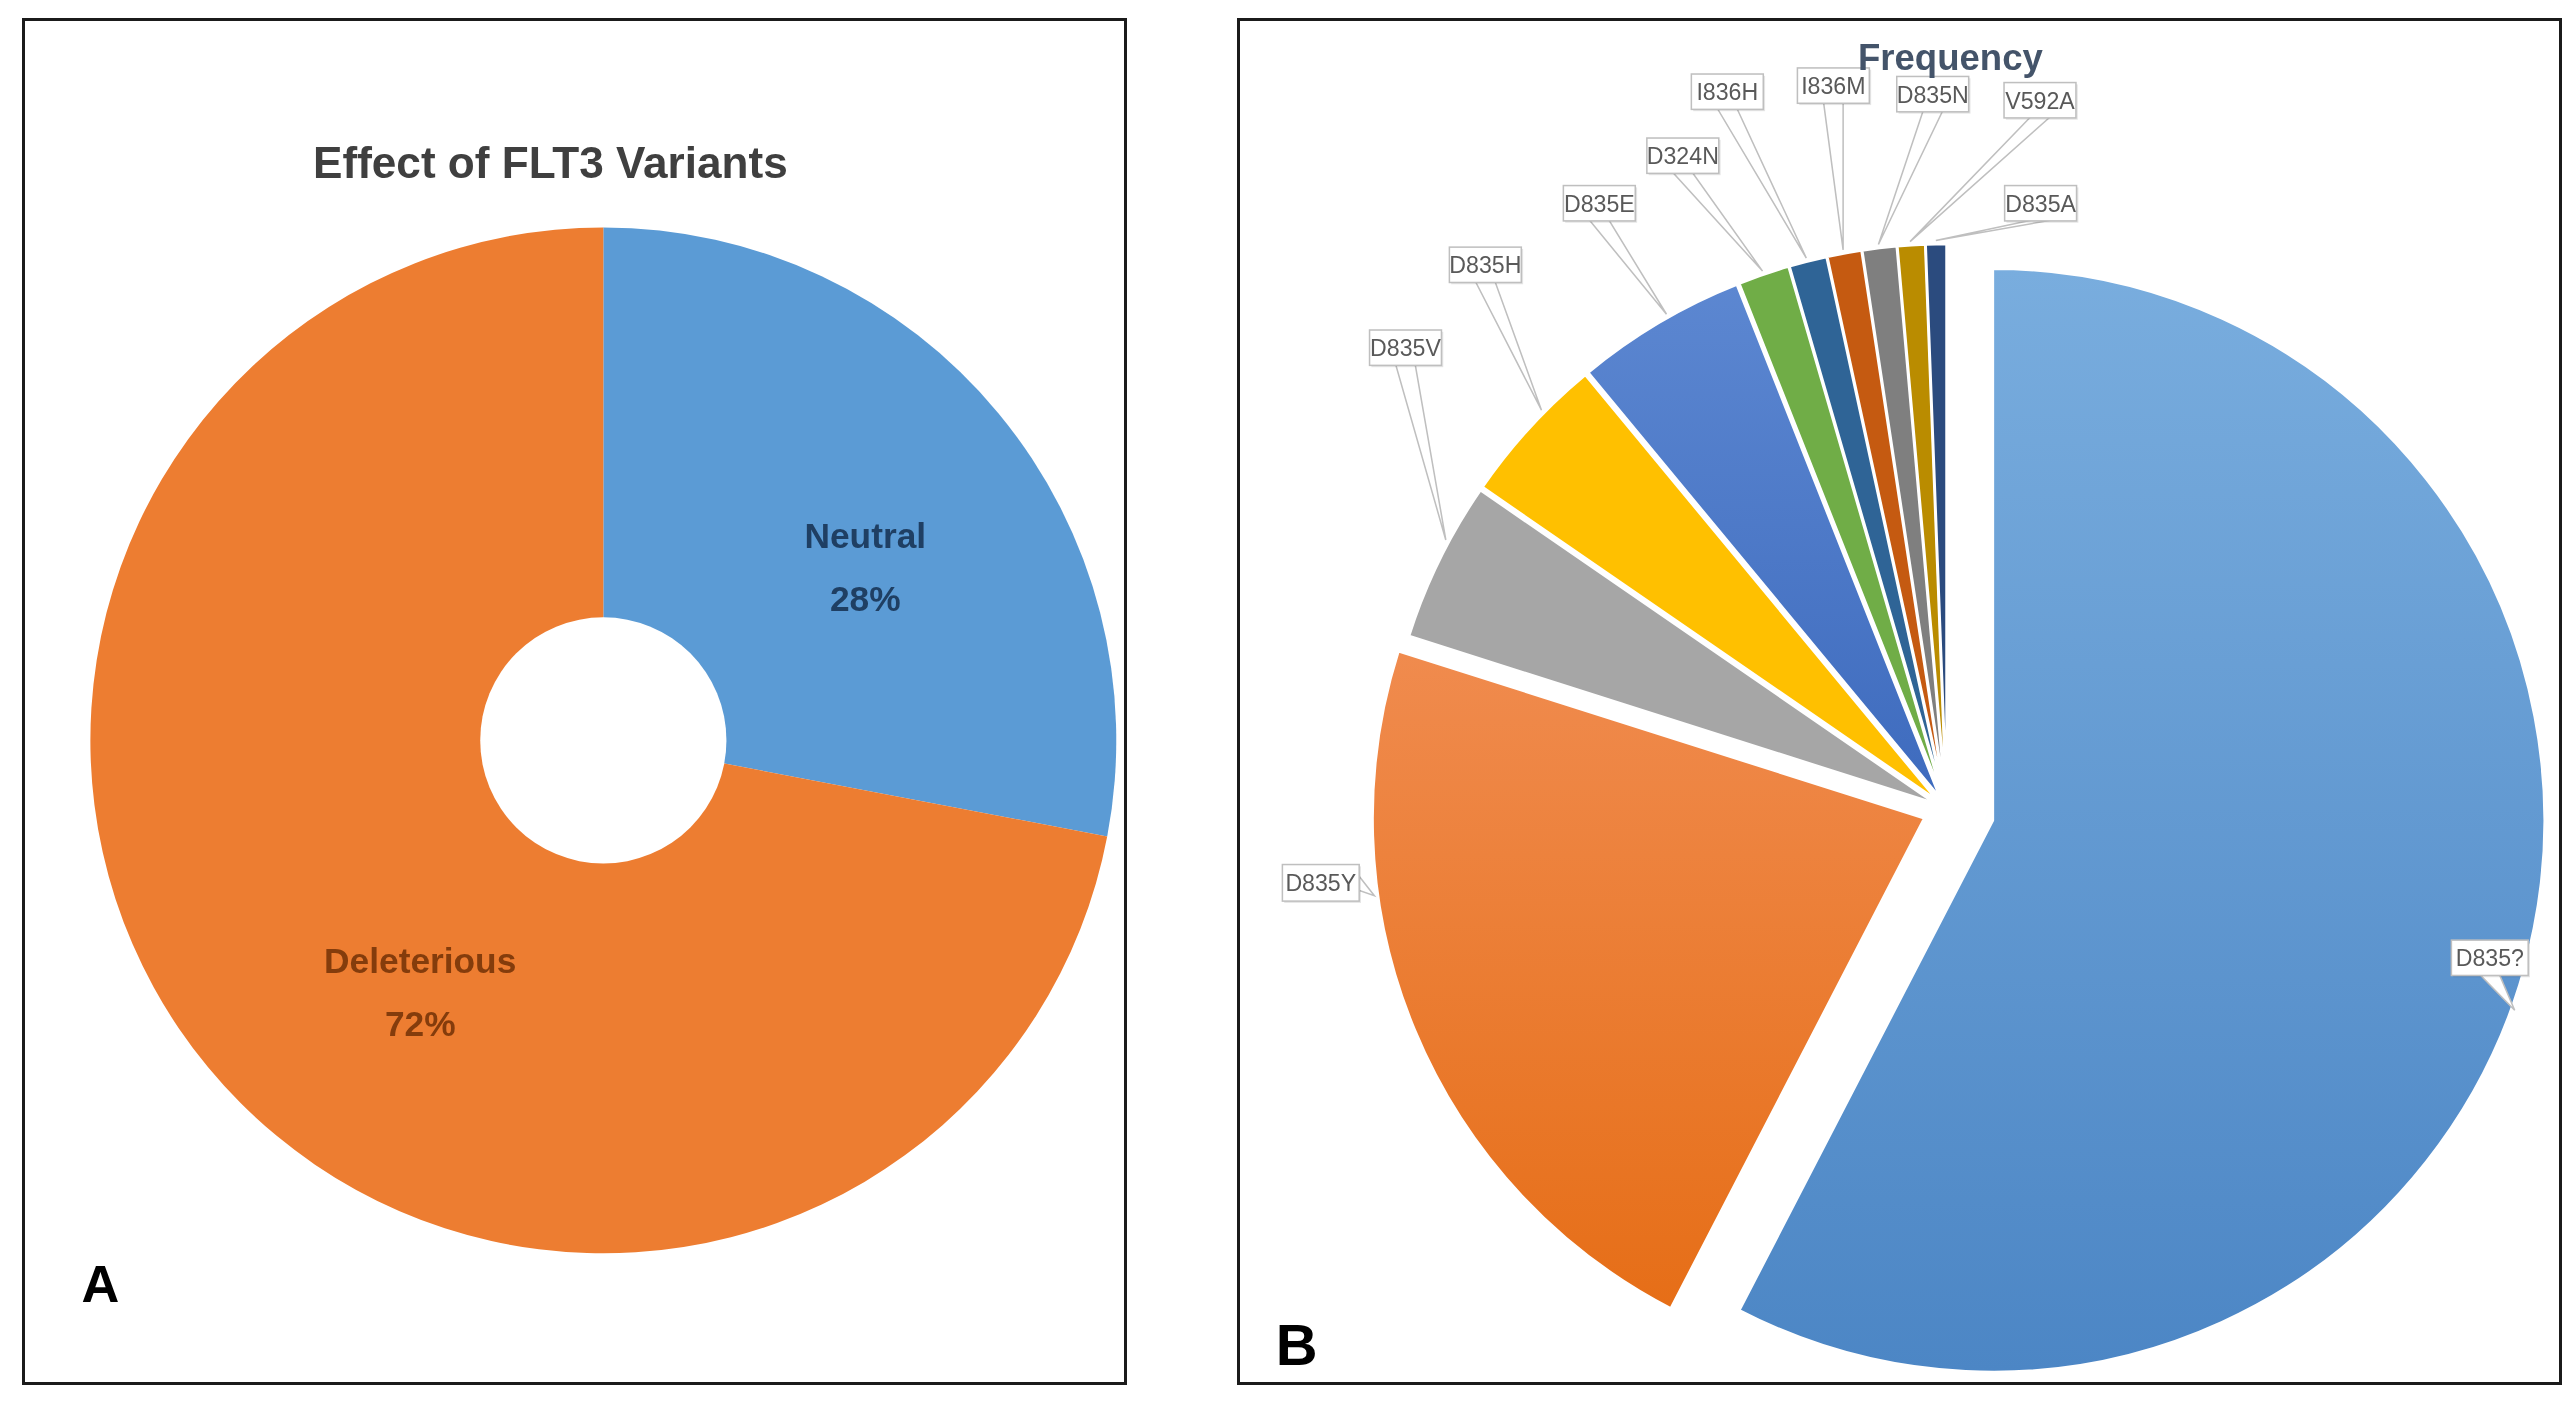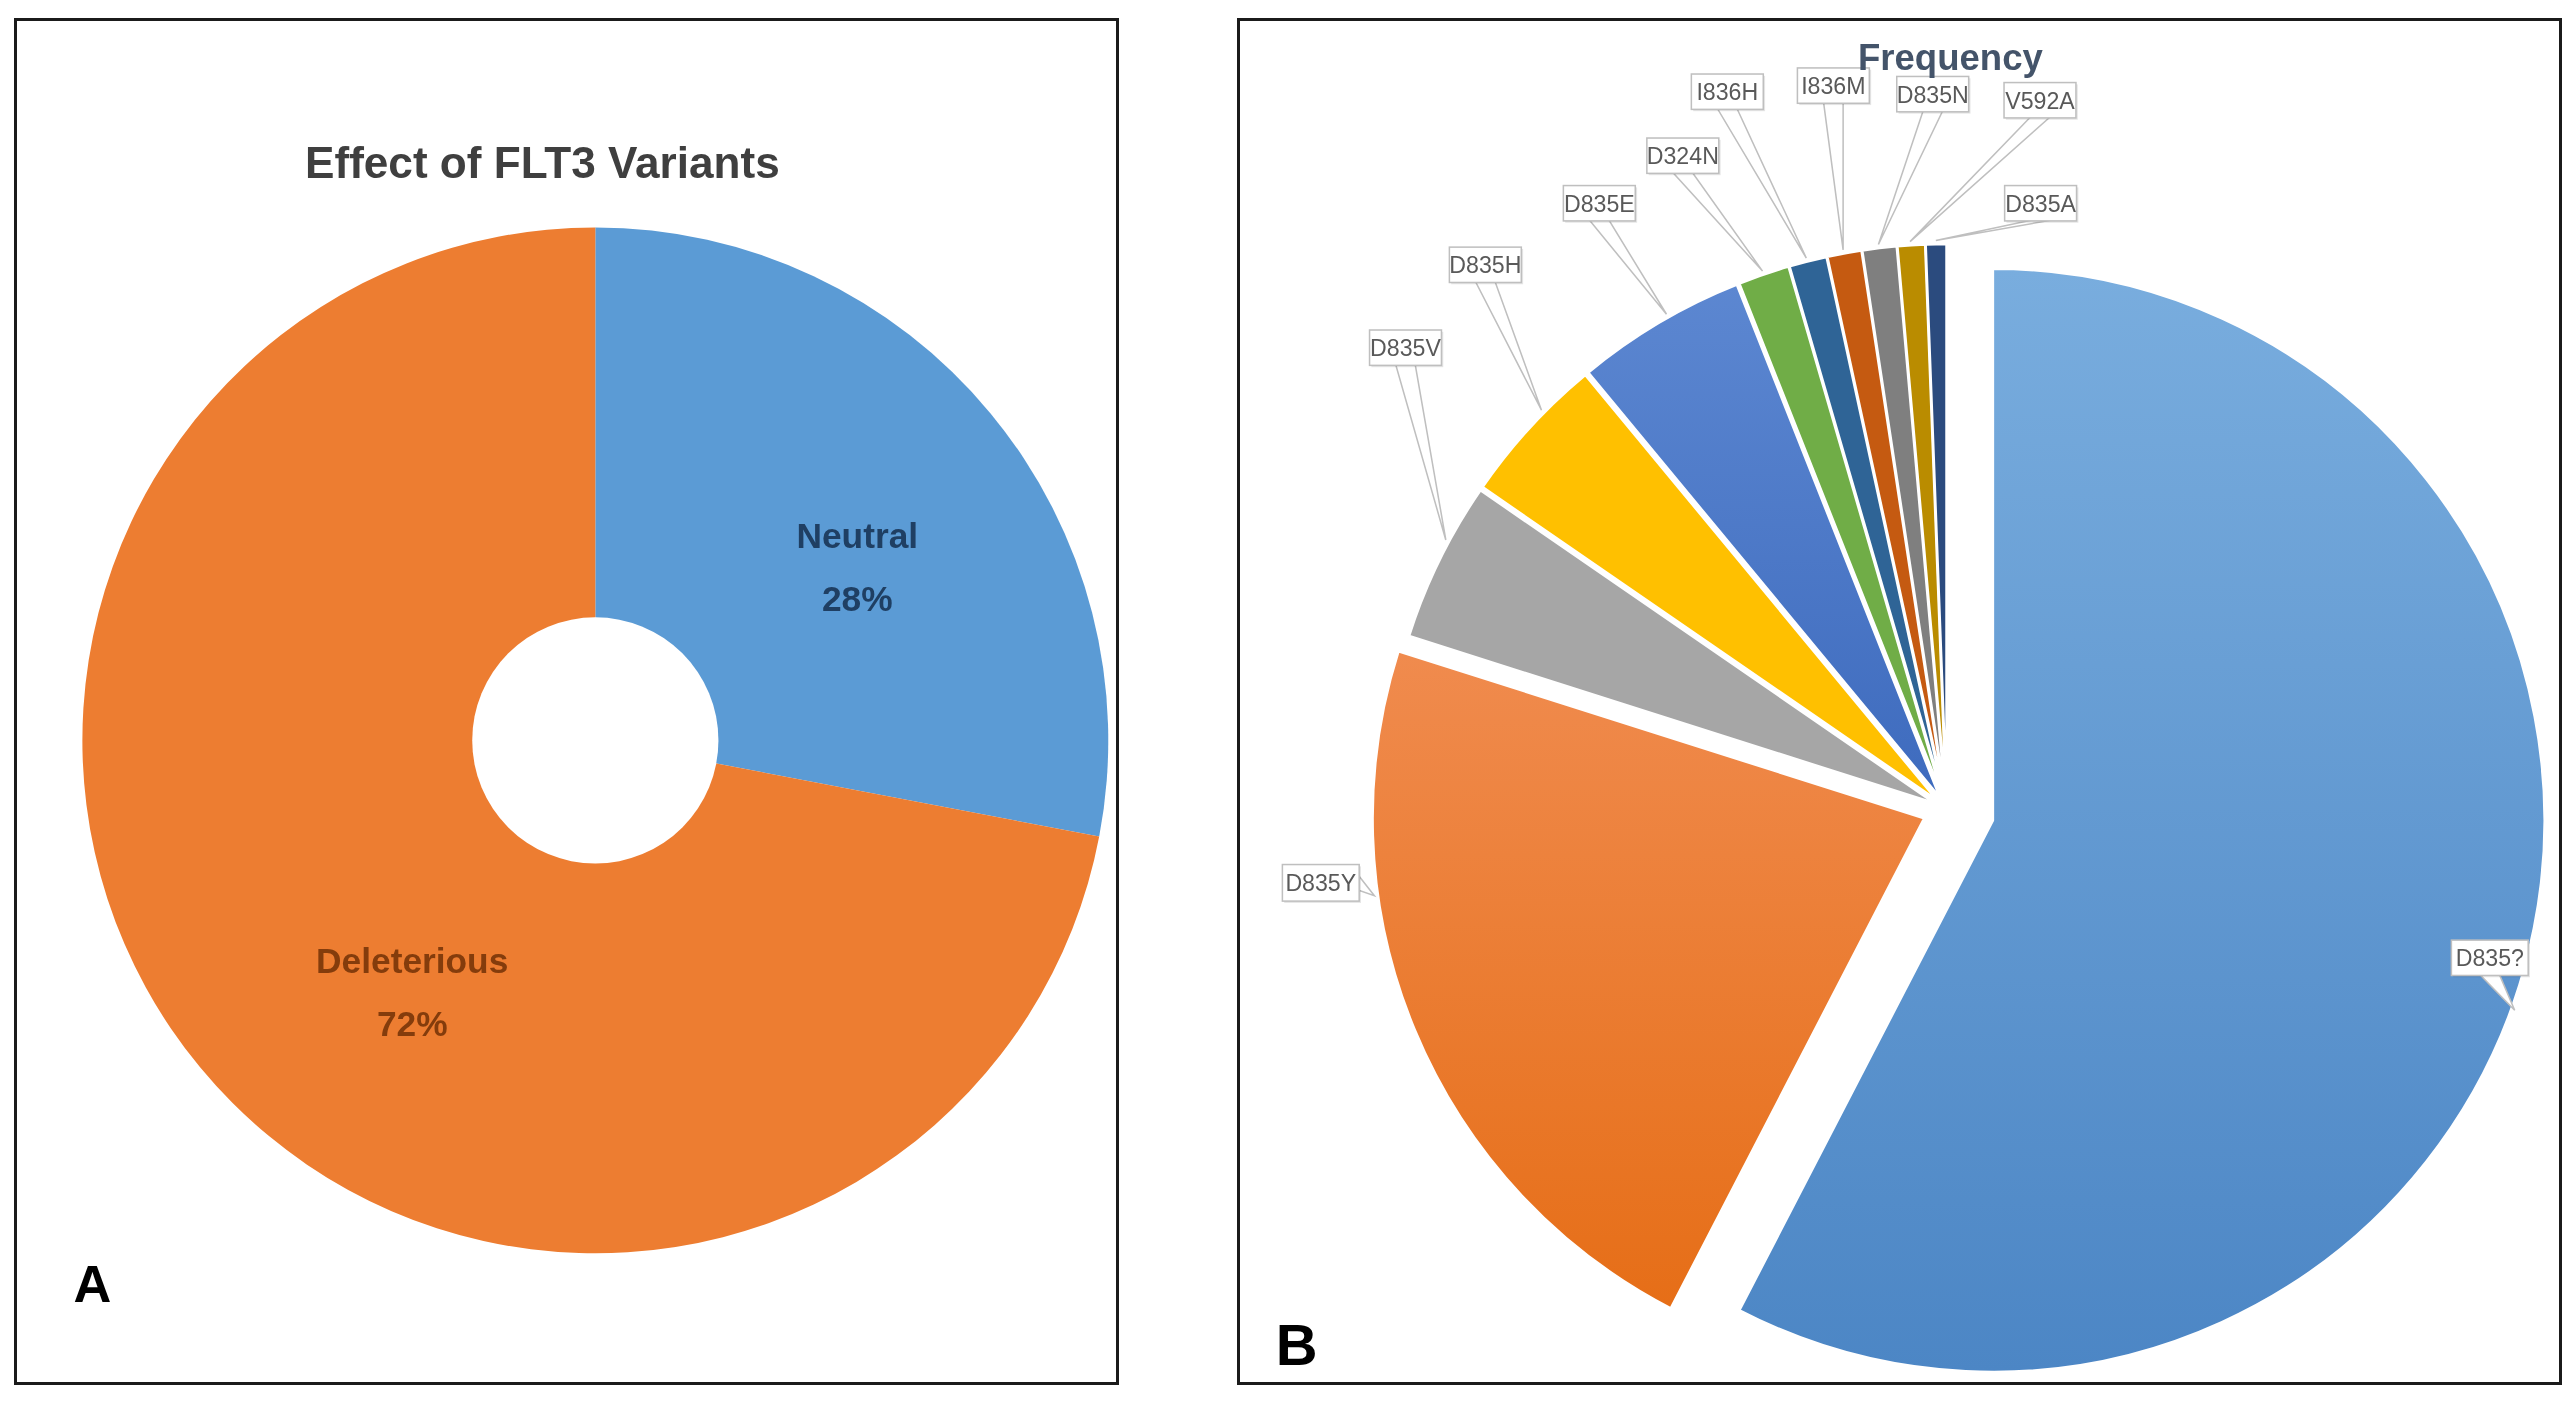--- a/index.html
+++ b/index.html
@@ -1,20 +1,20 @@
 <!DOCTYPE html>
 <html style="font-size:9.7px"><head>
 <meta charset="utf-8">
 <style>
   html,body{margin:0;padding:0;background:#ffffff;}
   body{width:2576px;height:1406px;position:relative;overflow:hidden;
        font-family:"Liberation Sans",sans-serif;}
   .panel{position:absolute;top:18px;height:1367px;background:#ffffff;
          border:3.7px solid #1b1b1b;box-sizing:border-box;}
-  #panelA{left:14px;width:1105px;padding-left:40px;}
+  #panelA{left:22px;width:1105px;padding-left:40px;}
   #panelB{left:1237px;width:1325px;}
   svg{display:block;width:100%;height:100%;}
   svg text{font-family:"Liberation Sans",sans-serif;}
   .chart-title{font-weight:bold;}
   .slice-label{font-weight:bold;}
   .panel-letter{font-weight:bold;fill:#000000;}
   .callout-text{font-weight:normal;}
 </style>
 </head>
 <body>

